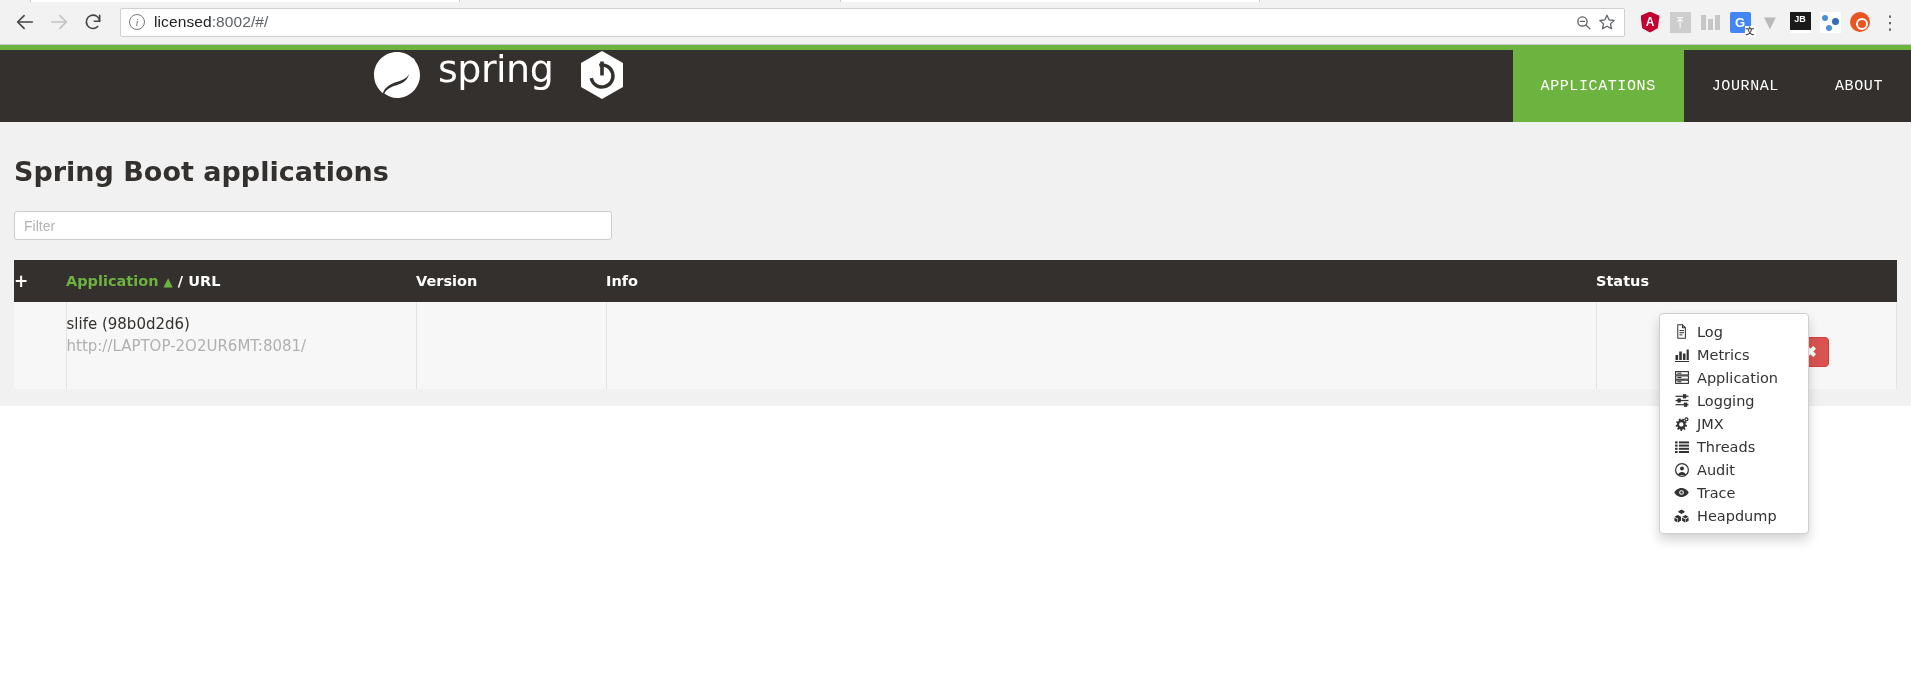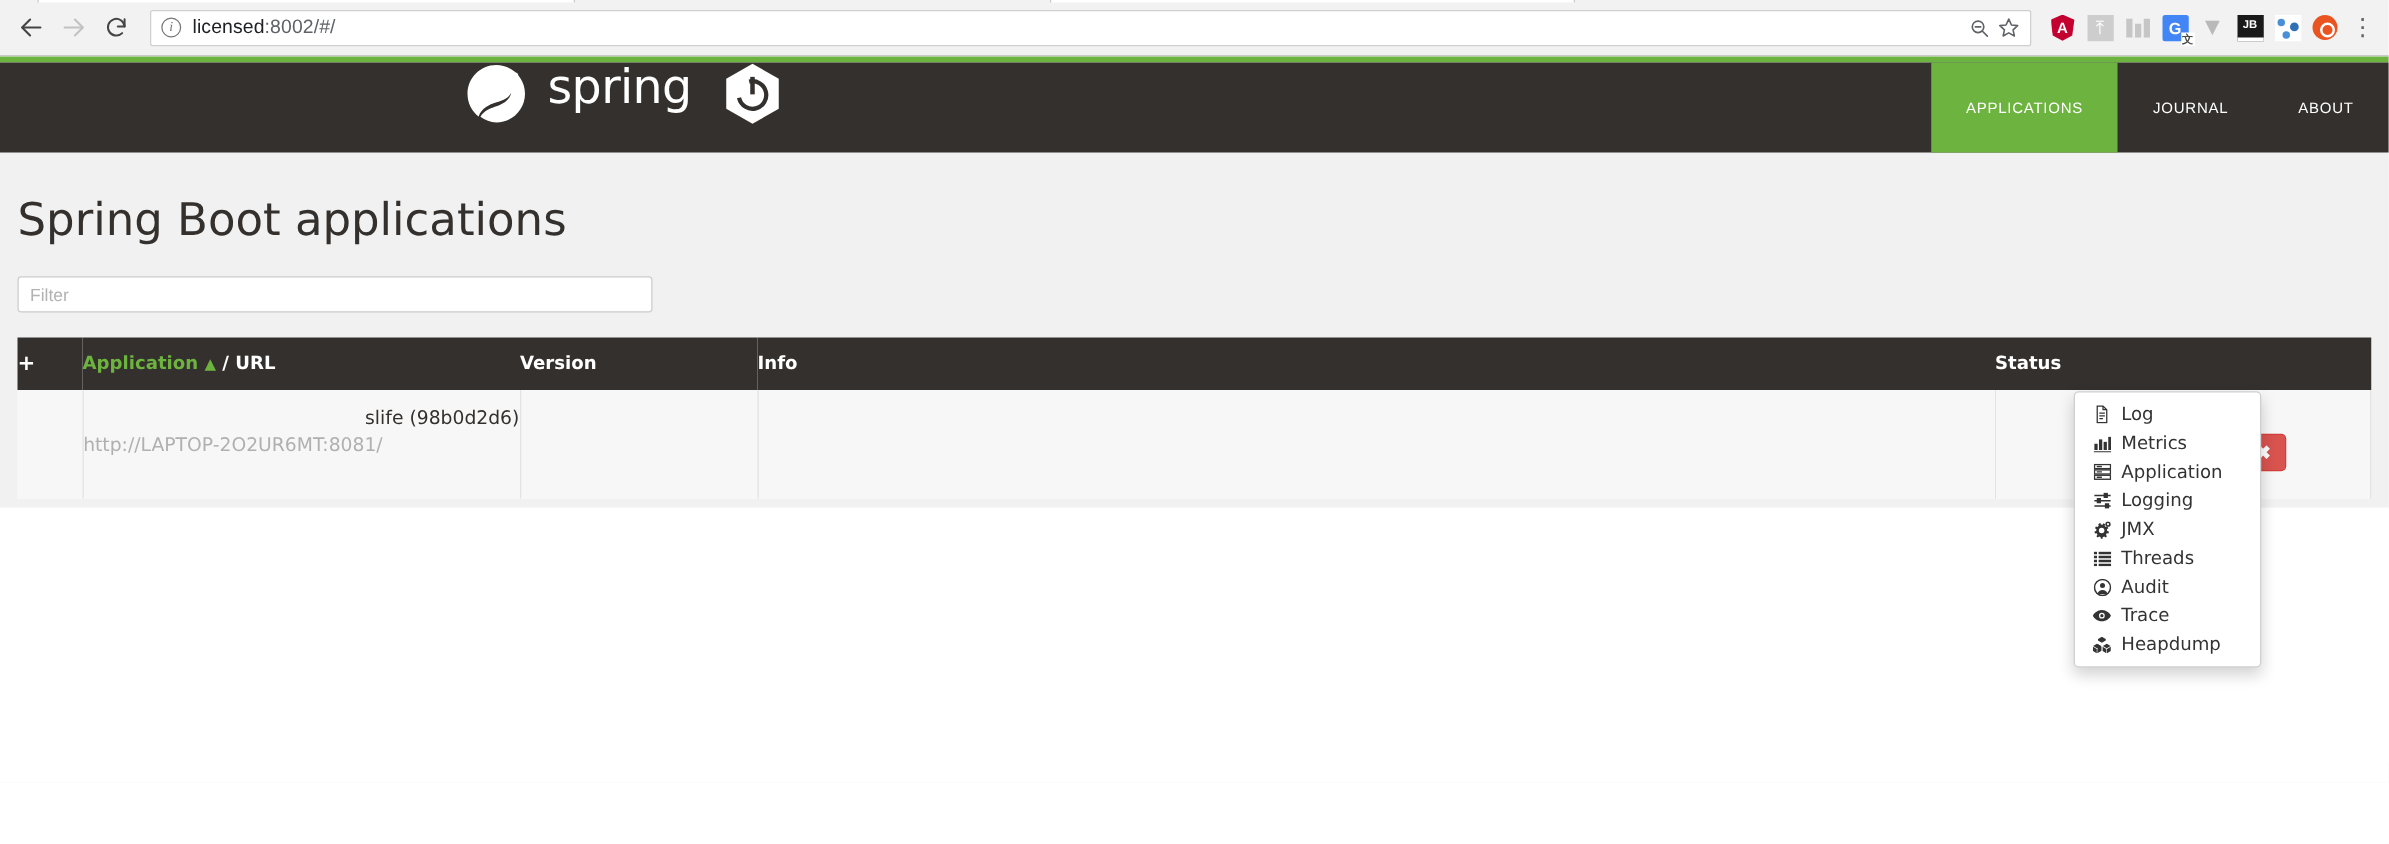--- a/index.html
+++ b/index.html
@@ -196,42 +196,42 @@
     font-family: "DejaVu Sans", sans-serif;
   }
   .boot-hex { width: 46px; height: 50px; margin-left: 10px; }
   .boot-hex svg { display: block; }
 
   .navlinks { margin-left: auto; display: flex; align-items: stretch; }
   .navlink {
     display: flex; align-items: center;
     padding: 0 28px;
     color: #ffffff;
-    font-size: 12px;
+    font-size: 15px;
     letter-spacing: 0.6px;
     text-decoration: none;
-    font-family: Liberation Sans, sans-serif;
+    font-family: Liberation Mono, monospace;
   }
   .navlink.active { background: #6db33f; }
 
   .content {
     background: #f1f1f1;
     padding: 0 14px;
     min-height: 284px;
   }
   .page-title {
-    font-size: 36px;
+    font-size: 27px;
     color: #34302d;
-    font-weight: 400;
+    font-weight: 700;
     margin: 0;
     padding: 34px 0 24px 0;
     font-family: "DejaVu Sans", sans-serif;
   }
   .filter-input {
-    width: 508px;
+    width: 598px;
     height: 29px;
     border: 1px solid #cccccc;
     border-radius: 3px;
     background: #ffffff;
     padding: 0 9px;
     font-size: 14px;
     color: #555;
     outline: none;
     display: block;
   }
@@ -270,21 +270,20 @@
     padding: 12px 0 22px 0;
     height: 72px;
   }
   td.cell-plus { border-right: 1px solid #e3e3e3; }
   td.cell-app { padding-left: 11px; }
   .app-name {
     font-size: 15px;
     color: #34302d;
     line-height: 1.45;
     font-family: "DejaVu Sans", sans-serif;
-    text-align: right;
   }
   .app-url {
     font-size: 15px;
     color: #b0b0b0;
     line-height: 1.45;
     font-family: "DejaVu Sans", sans-serif;
   }
   td.cell-status {
     border-right: none;
     text-align: center;

